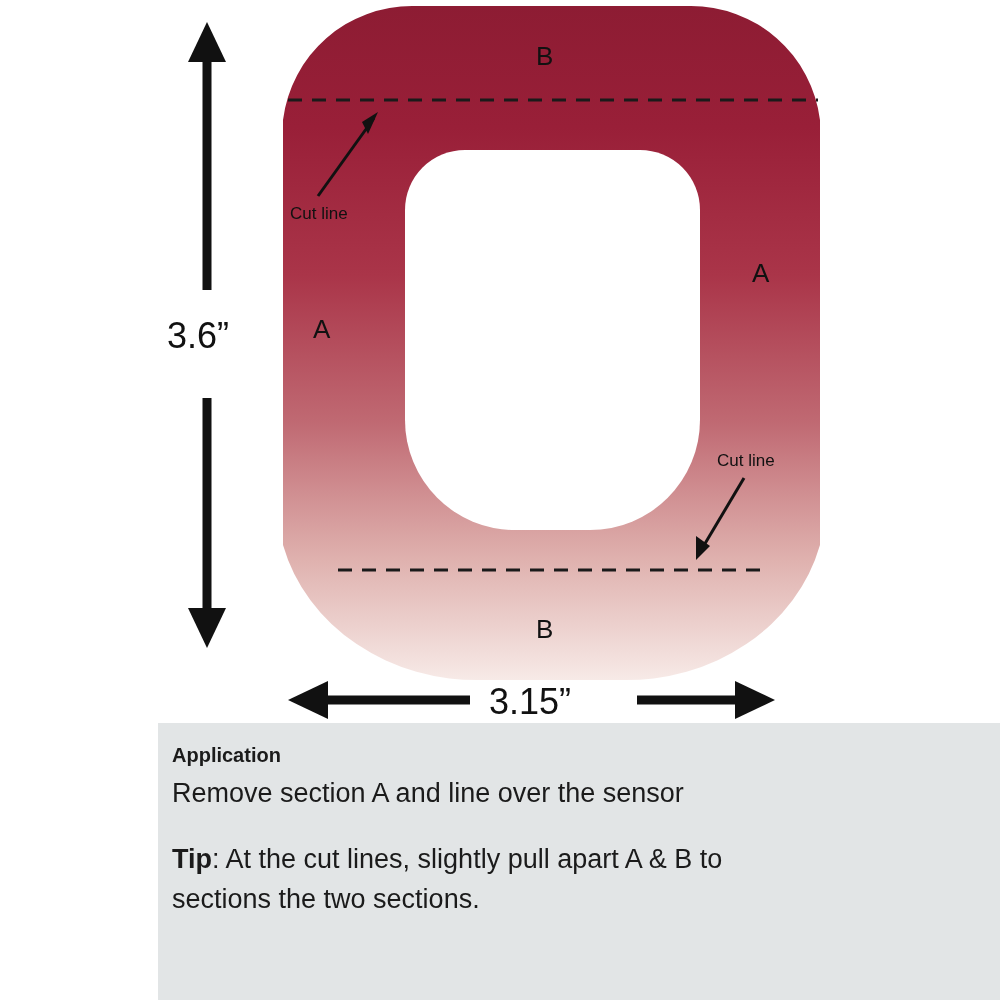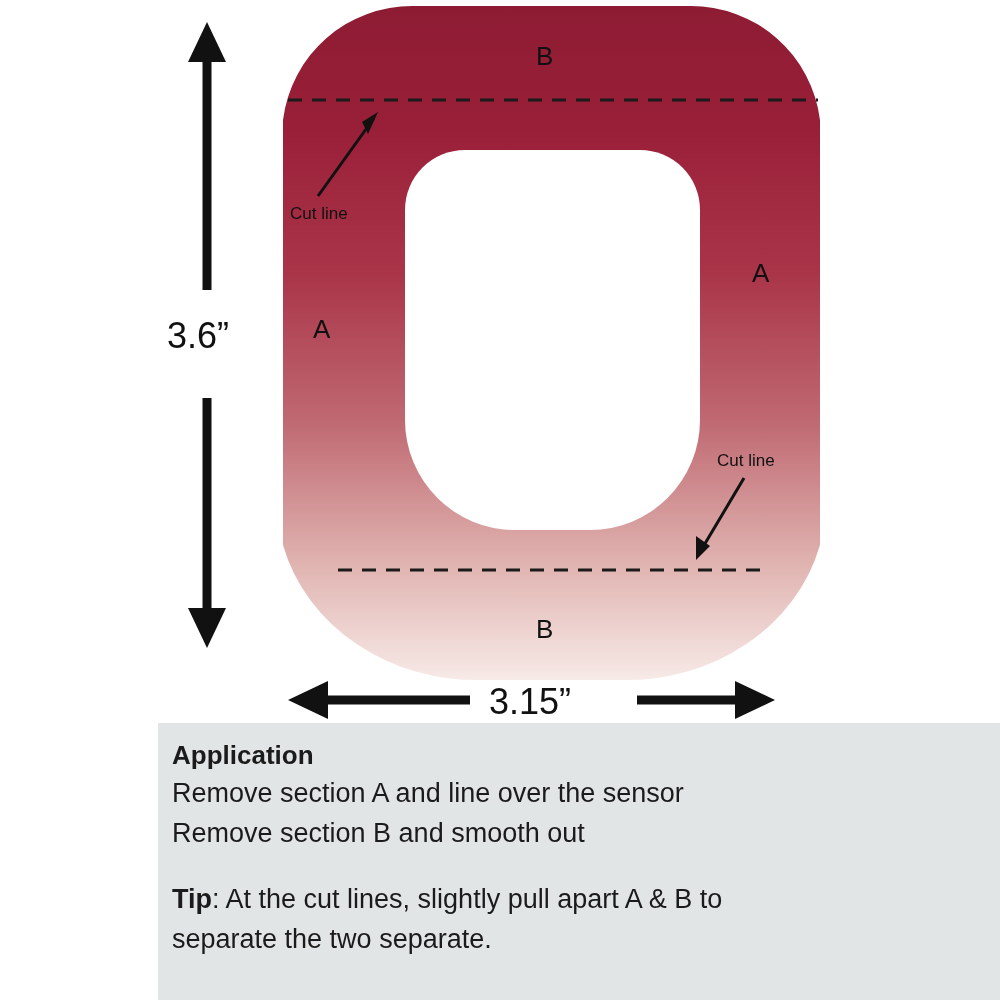--- a/index.html
+++ b/index.html
@@ -41,21 +41,21 @@
   }
   .note-line {
     font-family: "Liberation Sans", sans-serif;
     font-size: 27px;
     color: #1b1b1b;
     line-height: 40px;
     white-space: nowrap;
   }
   .note-line.bold-head {
     font-weight: bold;
-    font-size: 26px;
+    font-size: 20px;
     line-height: 36px;
   }
   .note-spacer {
     height: 26px;
   }
   .tip-line b {
     font-weight: bold;
   }
   .dim-label {
     font-family: "Liberation Sans", sans-serif;
@@ -137,19 +137,18 @@
       <path d="M 288 700 L 328 681 L 328 719 Z" fill="#111"></path>
       <line x1="637" y1="700" x2="745" y2="700" stroke="#111" stroke-width="9"></line>
       <path d="M 775 700 L 735 681 L 735 719 Z" fill="#111"></path>
     </g>
     <text class="dim-label" x="489" y="714" font-size="36">3.15”</text>
   </svg>
 
   <div class="note-panel">
     <div class="note-line bold-head">Application</div>
     <div class="note-line">Remove section A and line over the sensor</div>
-    <div class="note-line">Remove section B and smooth out</div>
     <div class="note-spacer"></div>
     <div class="note-line tip-line"><b>Tip</b><span>: At the cut lines, slightly pull apart A &amp; B to</span></div>
-    <div class="note-line">separate the two separate.</div>
+    <div class="note-line">sections the two sections.</div>
   </div>
 
 </div>
 
 </body></html>

